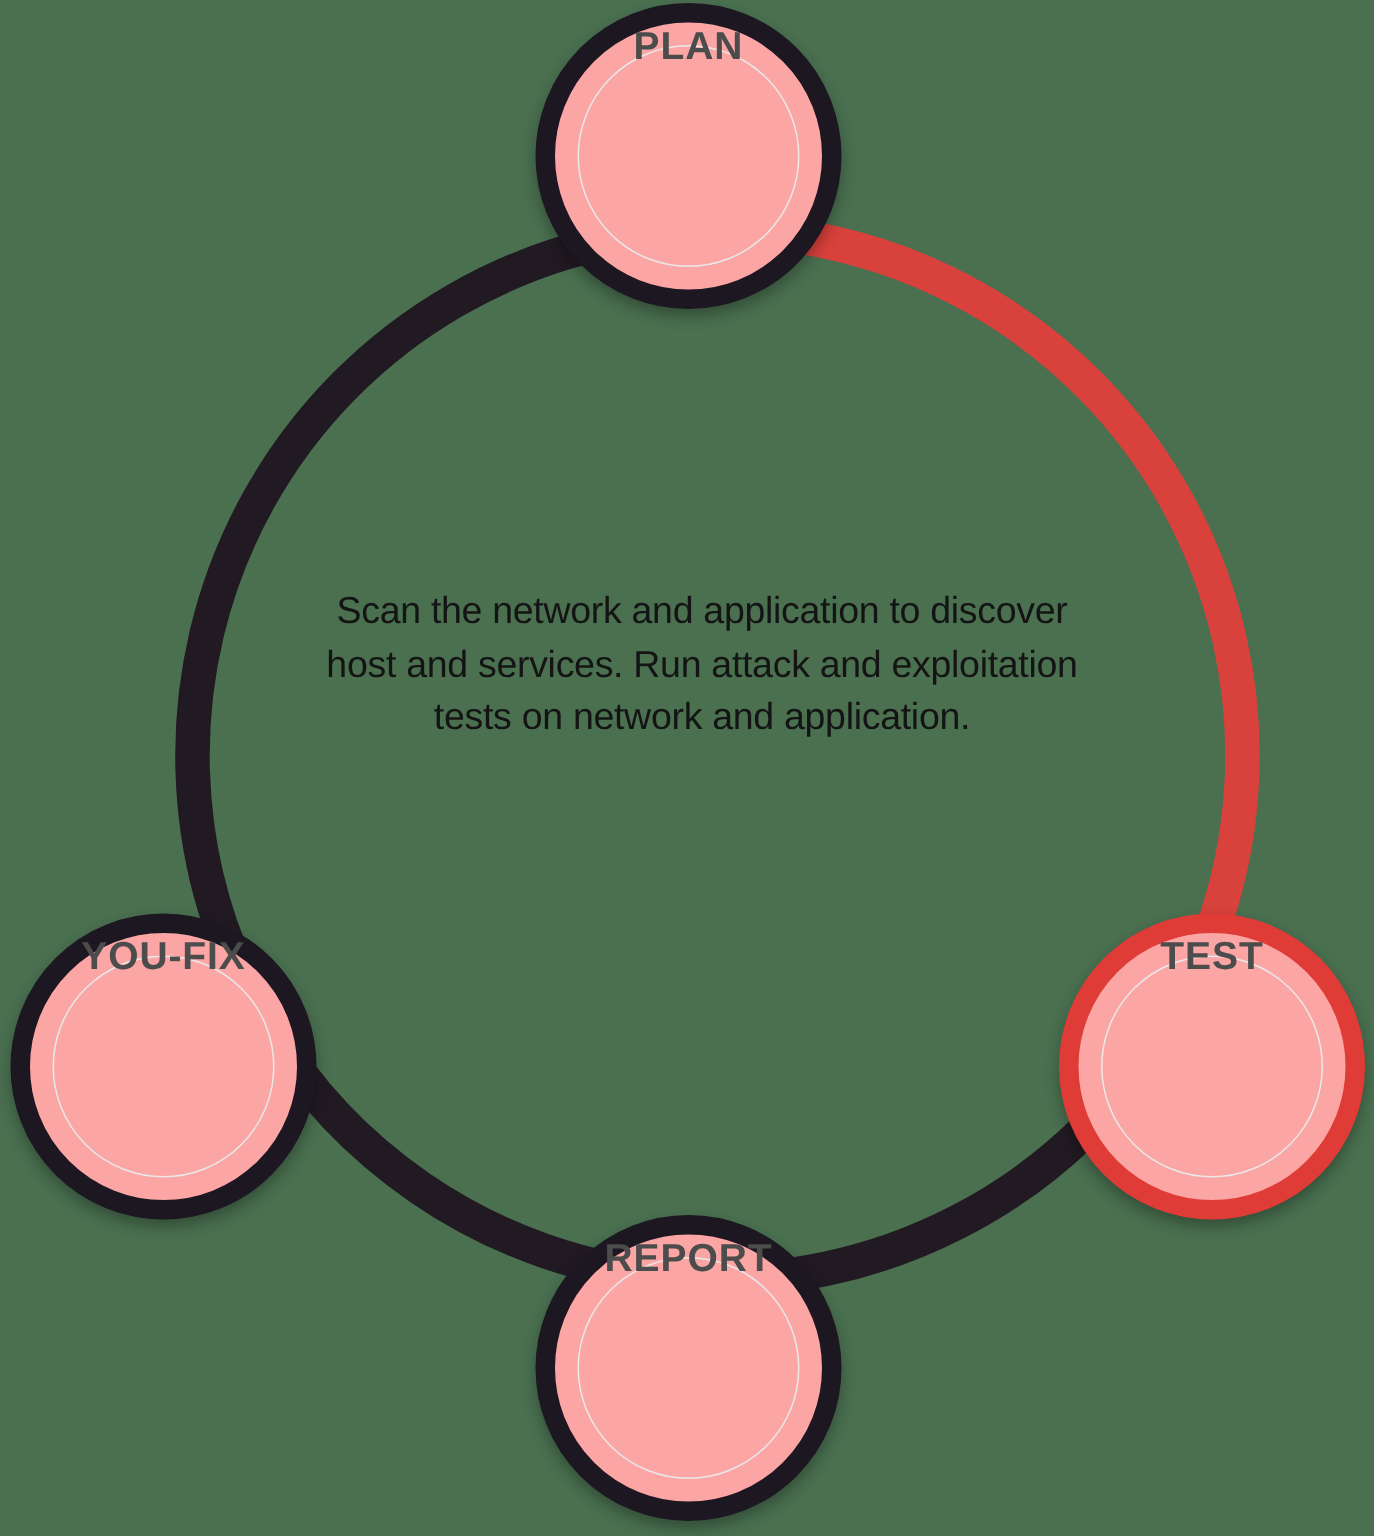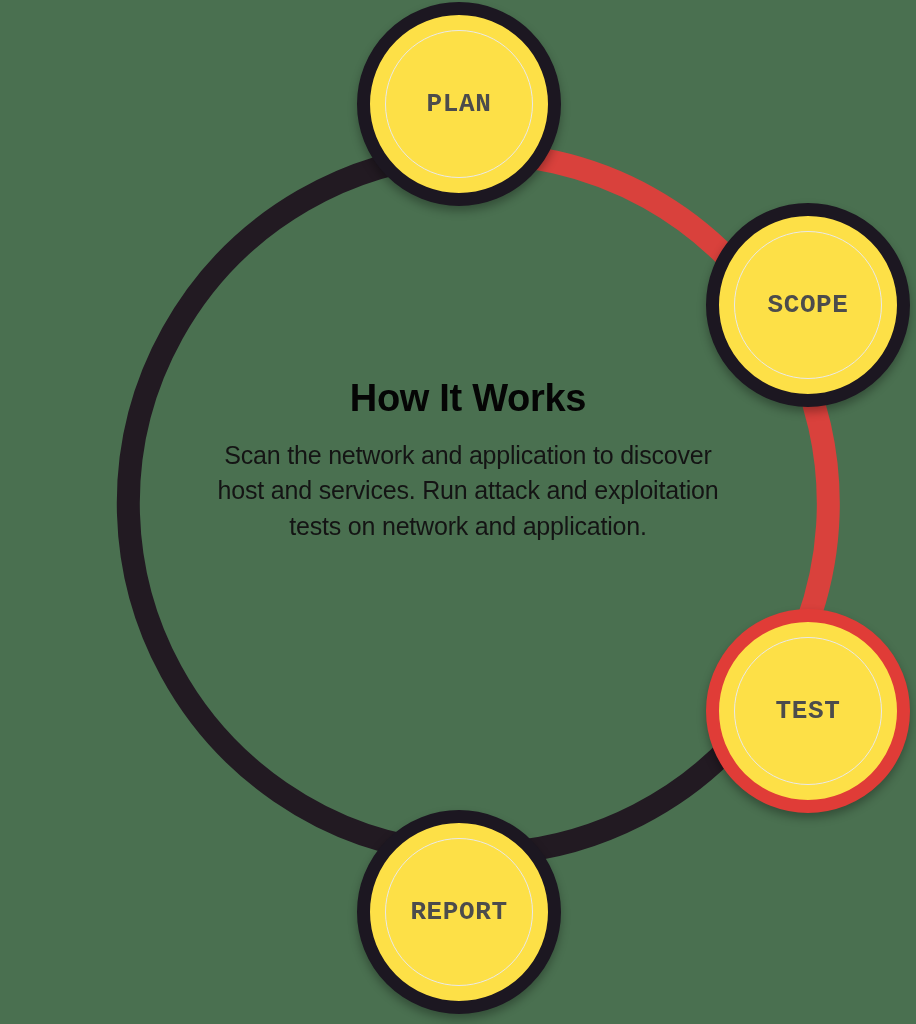--- a/index.html
+++ b/index.html
@@ -57,27 +57,25 @@
     padding: 0 22px;
     letter-spacing: -0.2px;
   }
 
   
   .node {
     position: absolute;
     width: 204px;
     height: 204px;
     border-radius: 50%;
-    background: #fde047;
+    background: #fca5a5;
     box-sizing: border-box;
     display: flex;
-    align-items: center;
     justify-content: center;
     box-shadow: 0 5px 10px rgba(0,0,0,0.30);
-    font-family: Liberation Mono, monospace;
   }
   .node.dark {
     border: 13px solid #1C1721;
   }
   .node.active {
     border: 13px solid #E03C37;
   }
   .node-inner-ring {
     position: absolute;
     left: 50%;
@@ -109,39 +107,38 @@
   <svg class="ring-svg" viewBox="0 0 916 1024">
 
     <path d="M 761.6 709.0
              A 350 350 0 1 1 459 154" fill="none" stroke="#221A22" stroke-width="23" stroke-linecap="butt"></path>
 
     <path d="M 459 154
              A 350 350 0 0 1 761.6 709.0" fill="none" stroke="#D9413C" stroke-width="23" stroke-linecap="butt"></path>
   </svg>
 
   <div class="center-block">
-    <h1 class="center-title">How It Works</h1>
     <p class="center-desc">Scan the network and application to discover host and services. Run attack and exploitation tests on network and application.</p>
   </div>
 
   <div class="node dark" style="left:357px; top:2px;">
     <span class="node-inner-ring"></span>
     <span class="node-label">PLAN</span>
   </div>
 
-  <div class="node dark" style="left:706px; top:203px;">
-    <span class="node-inner-ring"></span>
-    <span class="node-label">SCOPE</span>
-  </div>
 
   <div class="node active" style="left:706px; top:609px;">
     <span class="node-inner-ring"></span>
     <span class="node-label">TEST</span>
   </div>
 
   <div class="node dark" style="left:357px; top:810px;">
     <span class="node-inner-ring"></span>
     <span class="node-label">REPORT</span>
   </div>
 
+  <div class="node dark" style="left:7px; top:609px;">
+    <span class="node-inner-ring"></span>
+    <span class="node-label">YOU-FIX</span>
+  </div>
 
 
 </div>
 
 </body></html>

